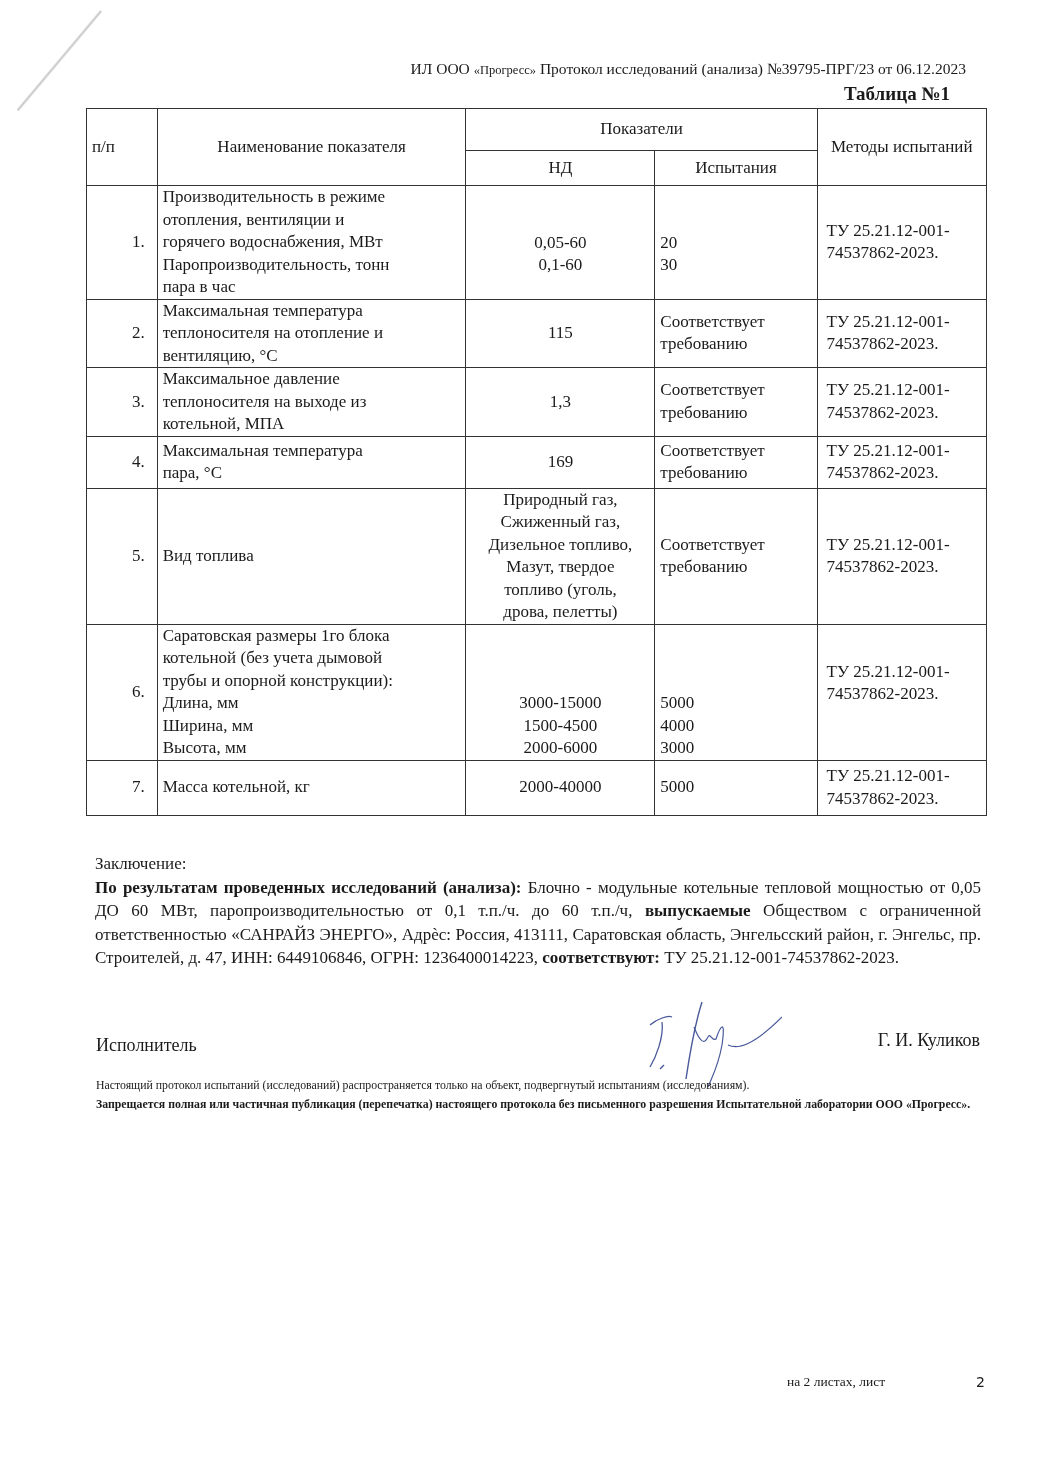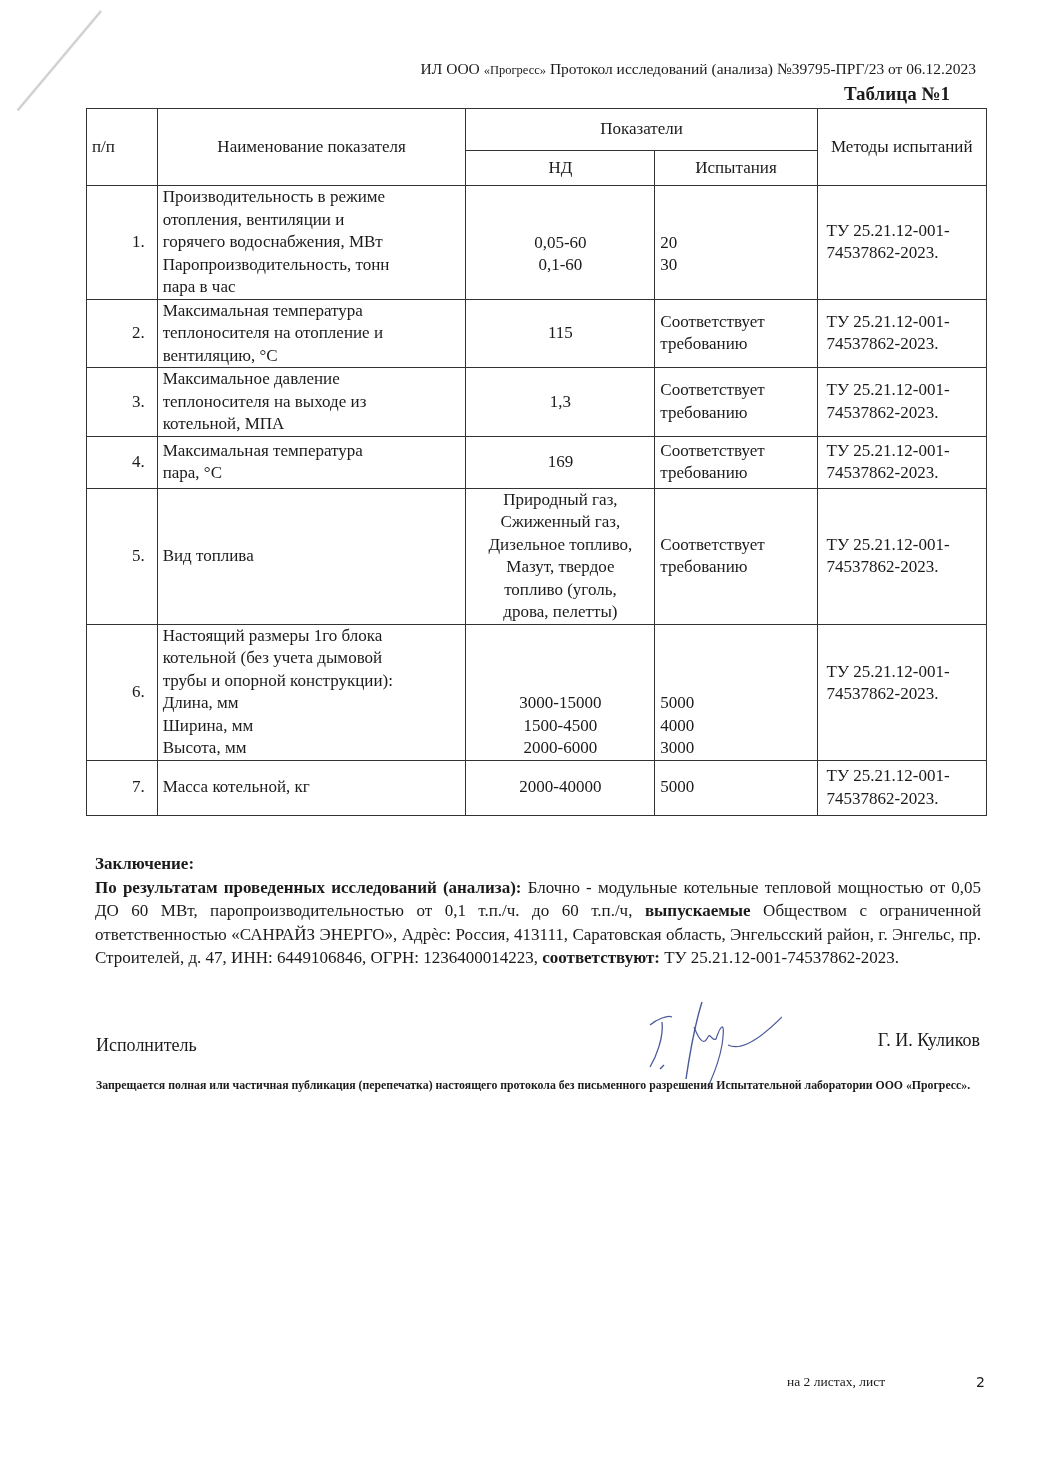--- a/index.html
+++ b/index.html
@@ -1,31 +1,31 @@
 <!DOCTYPE html>
 <html><head>
 <meta charset="utf-8">
 <style>
   html, body { margin: 0; padding: 0; background: #ffffff; }
   body { width: 1048px; height: 1479px; position: relative; overflow: hidden; font-family: "Liberation Serif", serif; color: #1a1a1a; }
   .scan-mark { position: absolute; left: 10px; top: 10px; width: 3px; height: 130px; background: linear-gradient(90deg,#e6e6e6,#c8c8c8,#ededed); transform: rotate(40deg); transform-origin: top left; left: 100px; }
-  .header-line { position: absolute; top: 60px; right: 72px; font-size: 15.5px; letter-spacing: 0; white-space: nowrap; text-align: center; }
+  .header-line { position: absolute; top: 60px; right: 82px; font-size: 15.5px; letter-spacing: 0; white-space: nowrap; text-align: center; }
   .header-line .org { font-size: 12.5px; }
   .table-no { position: absolute; top: 83px; right: 98px; font-size: 19px; font-weight: bold; }
   table.main { position: absolute; left: 86px; top: 108px; width: 901px; border-collapse: collapse; font-size: 17px; line-height: 22.5px; }
   table.main td, table.main th { border: 1.3px solid #333; font-weight: normal; padding: 0 5px; vertical-align: middle; margin-top: 16px; }
   .c-num { width: 61px; text-align: right; padding-right: 12px !important; }
   .c-name { width: 312px; text-align: left; }
   .c-nd { width: 185px; text-align: center; }
   .c-test { width: 161px; text-align: left; }
   .c-meth { width: 161px; text-align: left; padding-left: 9px !important; }
   th.h { text-align: center; }
   .multi div { white-space: nowrap; }
   .conclusion { position: absolute; left: 95px; top: 852px; width: 886px; font-size: 17px; line-height: 23.5px; text-align: justify; }
-  .conclusion .title { font-weight: bold; }
+  .conclusion .title { font-weight: normal; }
   .executor { position: absolute; left: 96px; top: 1035px; font-size: 18px; }
   .exec-name { position: absolute; right: 68px; top: 1030px; font-size: 18px; }
   .signature { position: absolute; left: 642px; top: 997px; width: 140px; height: 90px; }
   .notes { position: absolute; left: 96px; top: 1076px; width: 880px; font-size: 11.8px; line-height: 19px; }
   .notes .bold { font-weight: bold; }
   .page-info { position: absolute; left: 787px; top: 1374px; font-family: Liberation Serif, serif; font-size: 13.5px; }
   .page-num { position: absolute; left: 976px; top: 1374px; font-family: "DejaVu Sans", sans-serif; font-size: 14px; }
 </style>
 </head>
 <body>
@@ -149,21 +149,21 @@
           <div>требованию</div>
         </td>
         <td class="c-meth multi">
           <div>ТУ 25.21.12-001-</div>
           <div>74537862-2023.</div>
         </td>
       </tr>
       <tr style="height: 128px;">
         <td class="c-num multi">6.</td>
         <td class="c-name multi">
-          <div>Настоящий размеры 1го блока</div>
+          <div>Саратовская размеры 1го блока</div>
           <div>котельной (без учета дымовой</div>
           <div>трубы и опорной конструкции):</div>
           <div>Длина, мм</div>
           <div>Ширина, мм</div>
           <div>Высота, мм</div>
         </td>
         <td class="c-nd multi" style="vertical-align: bottom;">
           <div>3000-15000</div>
           <div>1500-4500</div>
           <div>2000-6000</div>
@@ -207,17 +207,18 @@
   <path d="M20,25 C22,40 14,60 8,70" stroke="#4a5a9a" stroke-width="1.3" fill="none"></path>
   <path d="M8,28 C15,22 26,18 30,20" stroke="#4a5a9a" stroke-width="1.2" fill="none"></path>
   <path d="M18,72 L22,68" stroke="#4a5a9a" stroke-width="1.5" fill="none"></path>
   <path d="M60,5 C52,30 48,55 44,82" stroke="#4a5a9a" stroke-width="1.4" fill="none"></path>
   <path d="M52,30 C58,45 62,48 66,40 C68,35 70,45 74,42 C78,30 84,20 80,48 C76,70 70,80 66,90" stroke="#4a5a9a" stroke-width="1.2" fill="none"></path>
   <path d="M140,20 C120,40 100,55 86,48" stroke="#4a5a9a" stroke-width="1.2" fill="none"></path>
 </svg>
 <div class="exec-name">Г. И. Куликов</div>
 
 <div class="notes">
+  <div>Настоящий протокол испытаний (исследований) распространяется только на объект, подвергнутый испытаниям (исследованиям).</div>
   <div class="bold">Запрещается полная или частичная публикация (перепечатка) настоящего протокола без письменного разрешения Испытательной лаборатории  ООО «Прогресс».</div>
 </div>
 
 <div class="page-info">на 2  листах, лист</div>
 <div class="page-num">2</div>
 
 </body></html>

